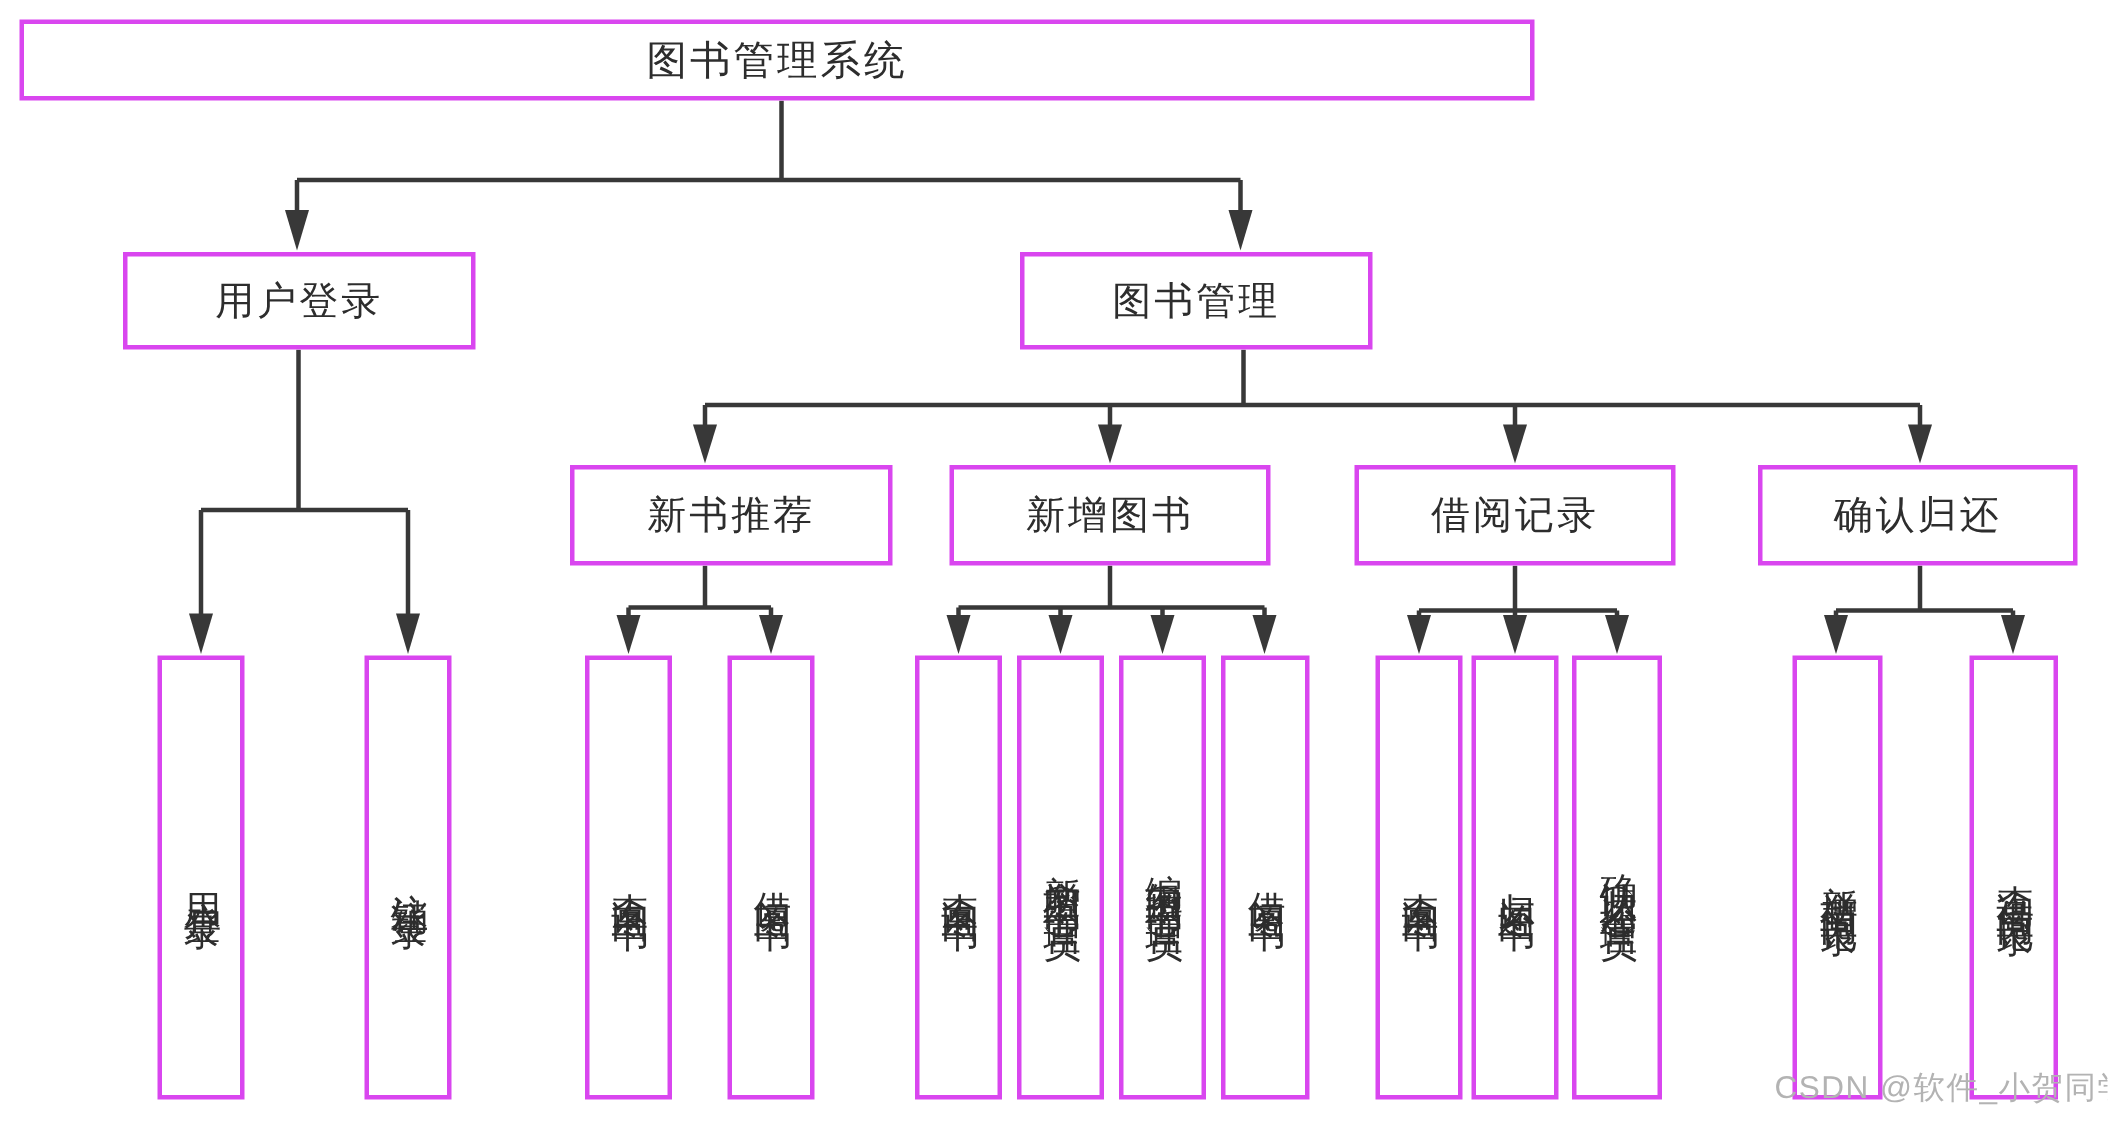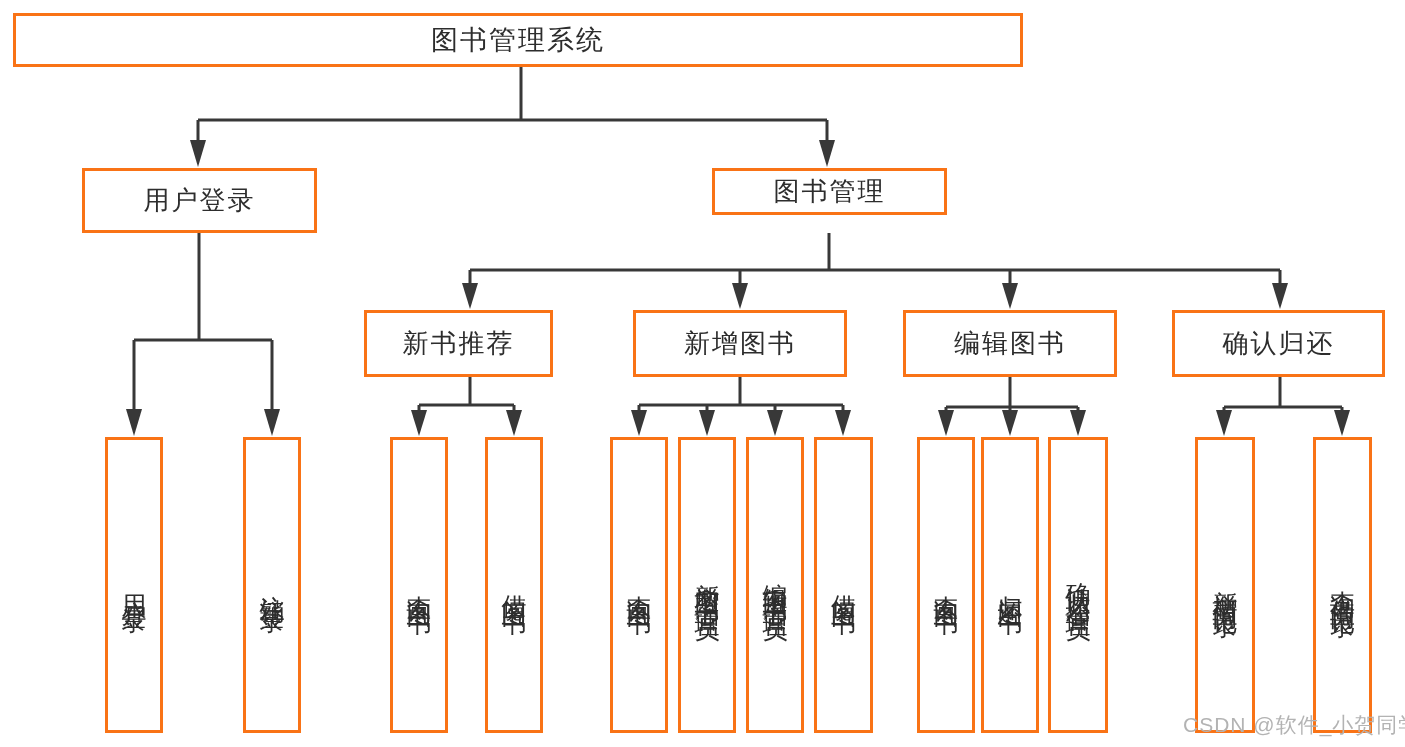--- a/index.html
+++ b/index.html
@@ -5,21 +5,21 @@
   html,body{margin:0;padding:0;}
   body{
     width:1405px;height:747px;position:relative;overflow:hidden;
     background:#ffffff;
     font-family:"Liberation Sans","DejaVu Sans",sans-serif;
   }
   #stage{position:absolute;left:0;top:0;width:1405px;height:747px;}
   svg.connectors{position:absolute;left:0;top:0;z-index:1;}
   .box{
     position:absolute;box-sizing:border-box;z-index:2;
-    border:3px solid #f97316;background:#ffffff;color:#2d2d2d;
+    border:3px solid #d946ef;background:#ffffff;color:#2d2d2d;
     display:flex;align-items:center;justify-content:center;
     text-align:center;
   }
   .h-box{font-size:26px;letter-spacing:2px;white-space:nowrap;}
   .root-box{font-size:27px;}
   .v-box{
     writing-mode:vertical-rl;text-orientation:mixed;
     font-size:25px;letter-spacing:5px;line-height:1;
   }
   .watermark{
@@ -71,25 +71,25 @@
       <polygon points="1002,410 1018,410 1010,436"></polygon>
       <polygon points="1070,410 1086,410 1078,436"></polygon>
       <polygon points="1216,410 1232,410 1224,436"></polygon>
       <polygon points="1334,410 1350,410 1342,436"></polygon>
     </g>
   </svg>
 
   <div class="box h-box root-box" style="left:13px;top:13px;width:1010px;height:54px">图书管理系统</div>
 
   <div class="box h-box" style="left:82px;top:168px;width:235px;height:65px">用户登录</div>
-  <div class="box h-box" style="left:712px;top:168px;width:235px;height:47px">图书管理</div>
+  <div class="box h-box" style="left:680px;top:168px;width:235px;height:65px">图书管理</div>
 
-  <div class="box h-box" style="left:364px;top:310px;width:189px;height:67px">新书推荐</div>
+  <div class="box h-box" style="left:380px;top:310px;width:215px;height:67px">新书推荐</div>
   <div class="box h-box" style="left:633px;top:310px;width:214px;height:67px">新增图书</div>
-  <div class="box h-box" style="left:903px;top:310px;width:214px;height:67px">编辑图书</div>
+  <div class="box h-box" style="left:903px;top:310px;width:214px;height:67px">借阅记录</div>
   <div class="box h-box" style="left:1172px;top:310px;width:213px;height:67px">确认归还</div>
 
   <div class="box v-box" style="left:105px;top:437px;width:58px;height:296px">用户登录</div>
   <div class="box v-box" style="left:243px;top:437px;width:58px;height:296px">注销登录</div>
 
   <div class="box v-box" style="left:390px;top:437px;width:58px;height:296px">查询图书</div>
   <div class="box v-box" style="left:485px;top:437px;width:58px;height:296px">借阅图书</div>
 
   <div class="box v-box" style="left:610px;top:437px;width:58px;height:296px">查询图书</div>
   <div class="box v-box" style="left:678px;top:437px;width:58px;height:296px">新增图书（管理员）</div>

